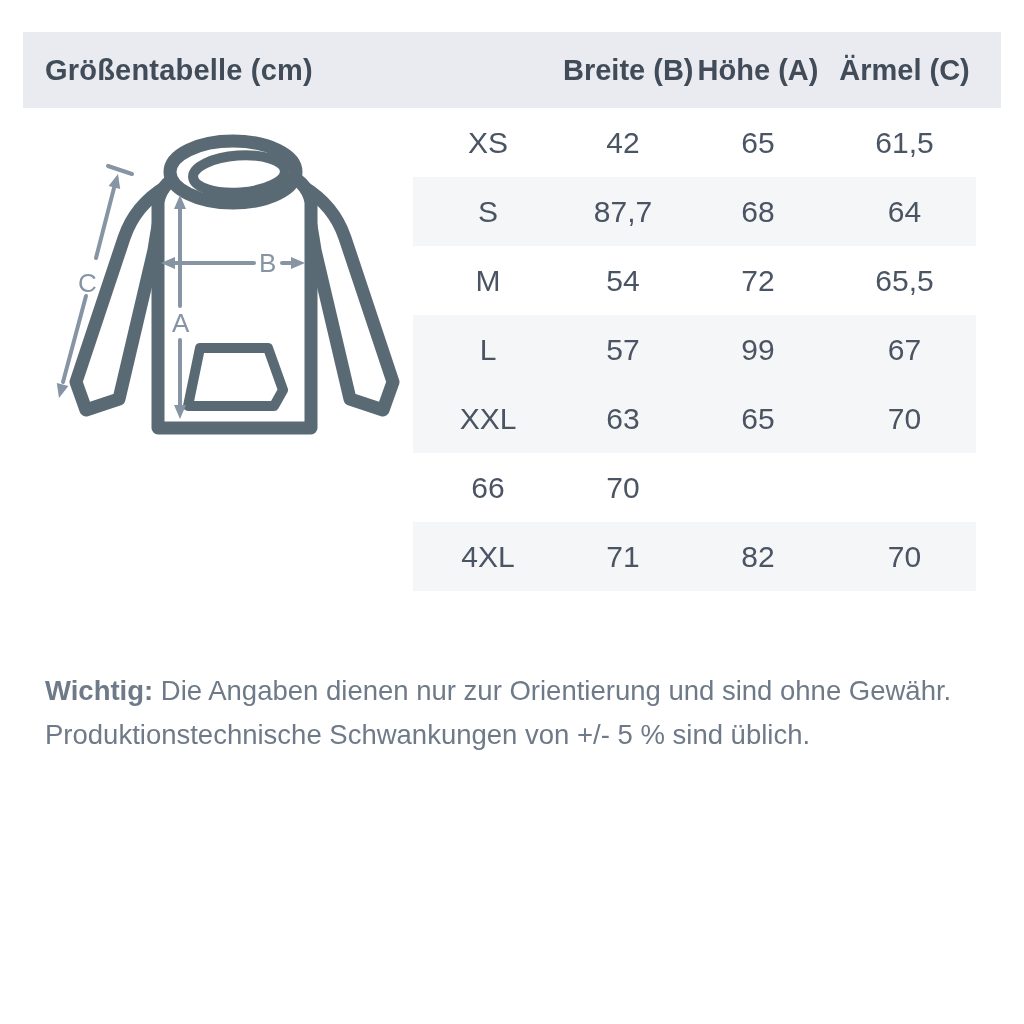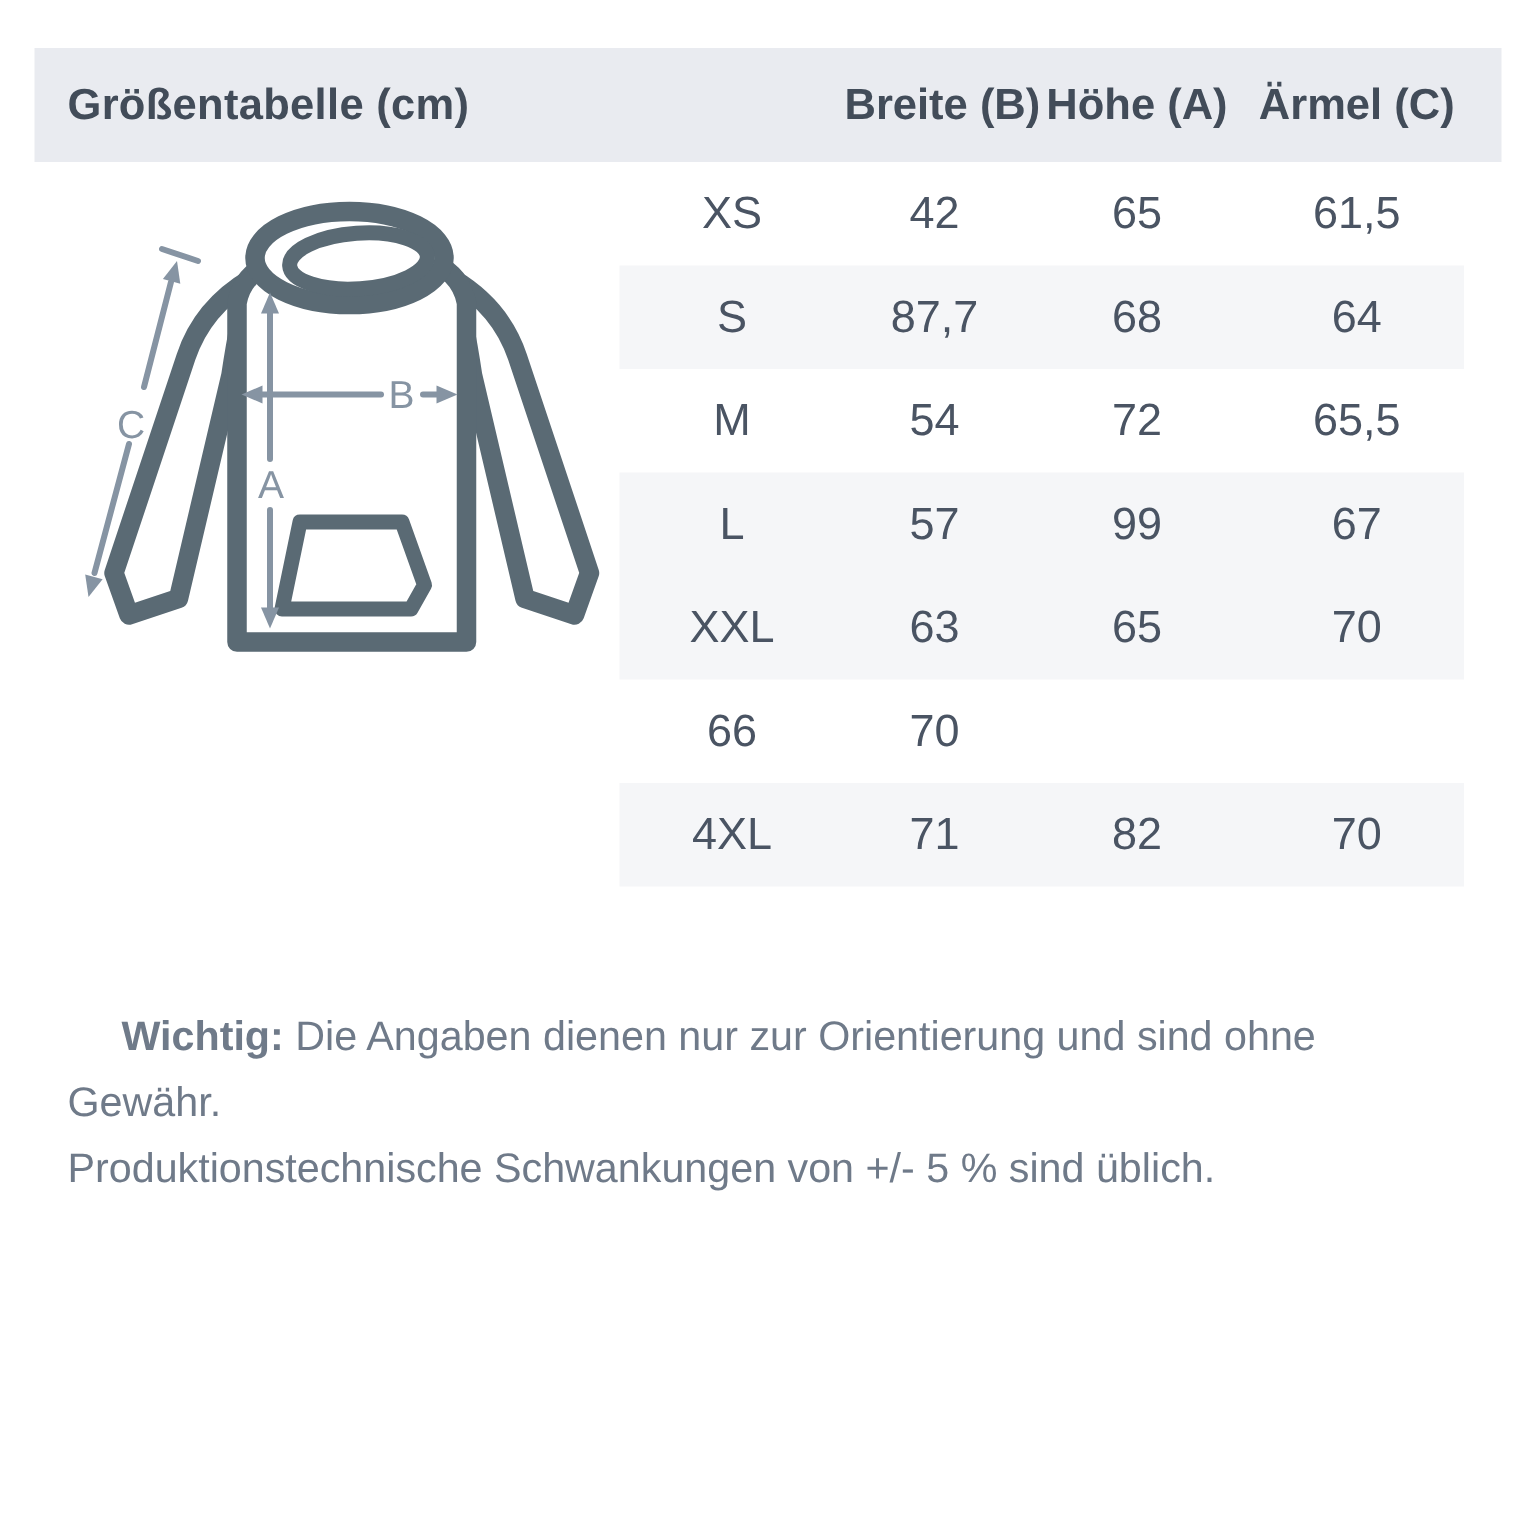--- a/index.html
+++ b/index.html
@@ -77,21 +77,21 @@
 
   
   .note {
     position: absolute;
     left: 45px; top: 669px;
     width: 930px;
     font-size: 27.5px;
     line-height: 44px;
     color: var(--note, #6f7a89);
   }
-  .note .bold { font-weight: bold; margin-left: 36px; }
+  .note .bold { font-weight: bold; }
 </style>
 </head>
 <body>
 
 <div class="sheet">
 
   <div class="header-bar">
     <div class="header-title">Größentabelle (cm)</div>
     <div class="header-cols">
       <div class="hcell"></div>

